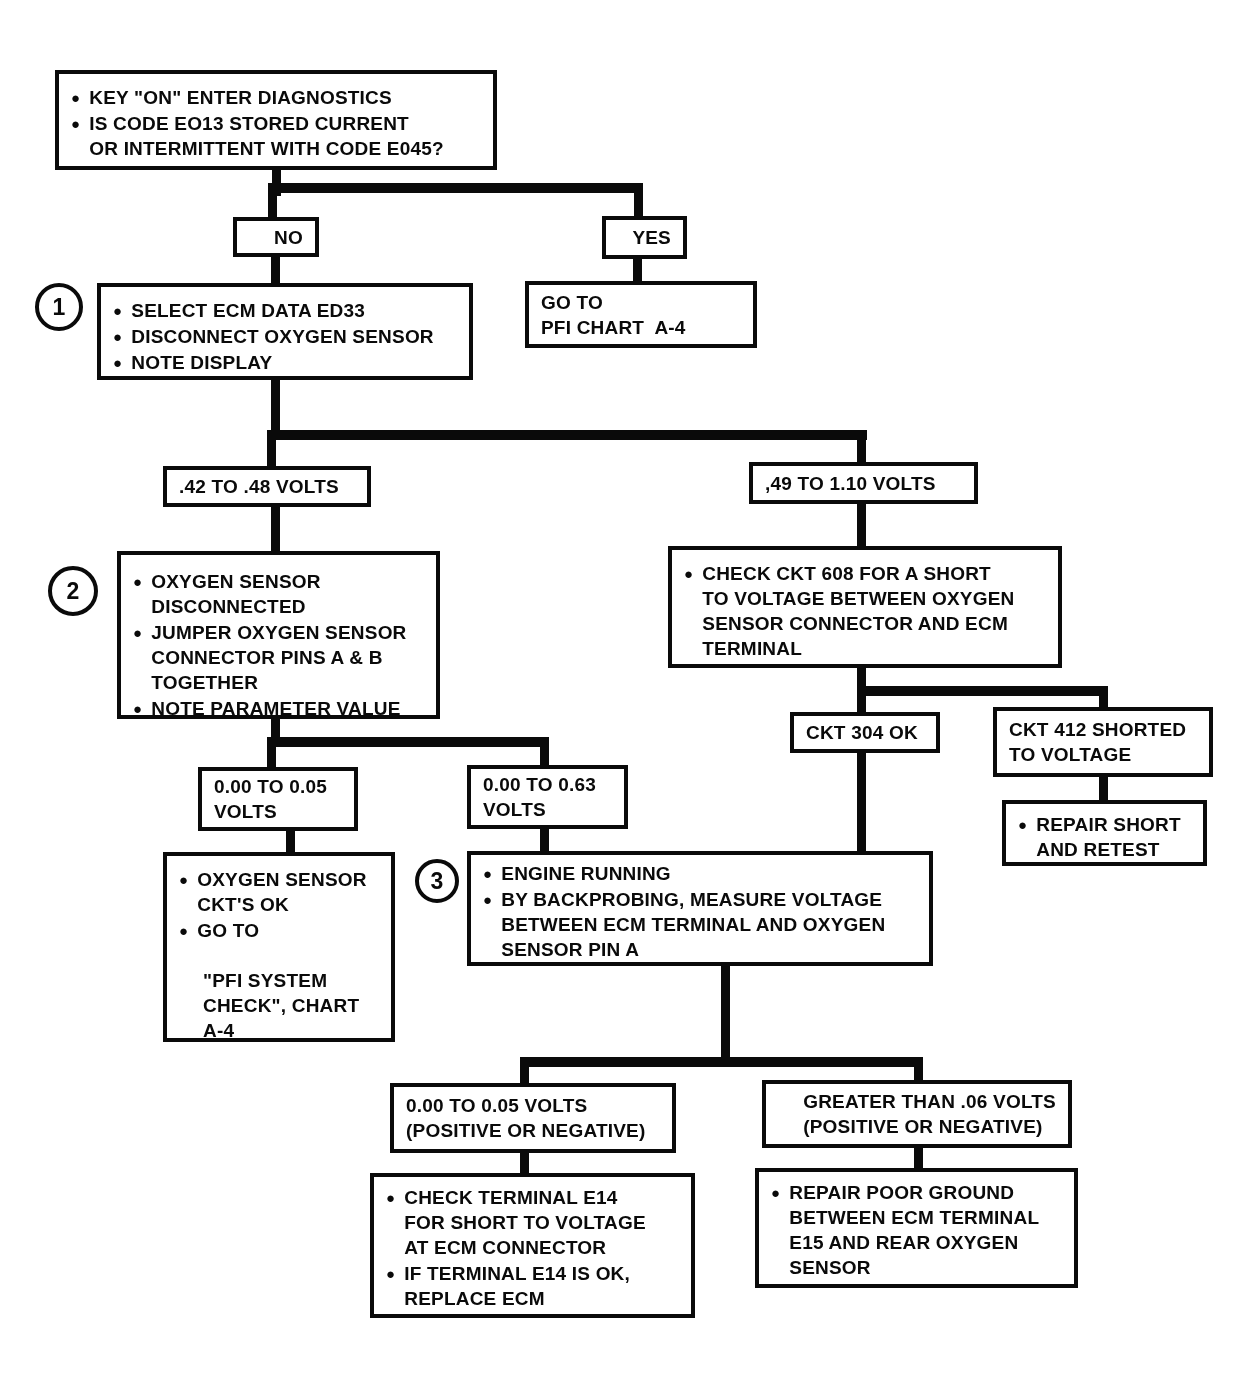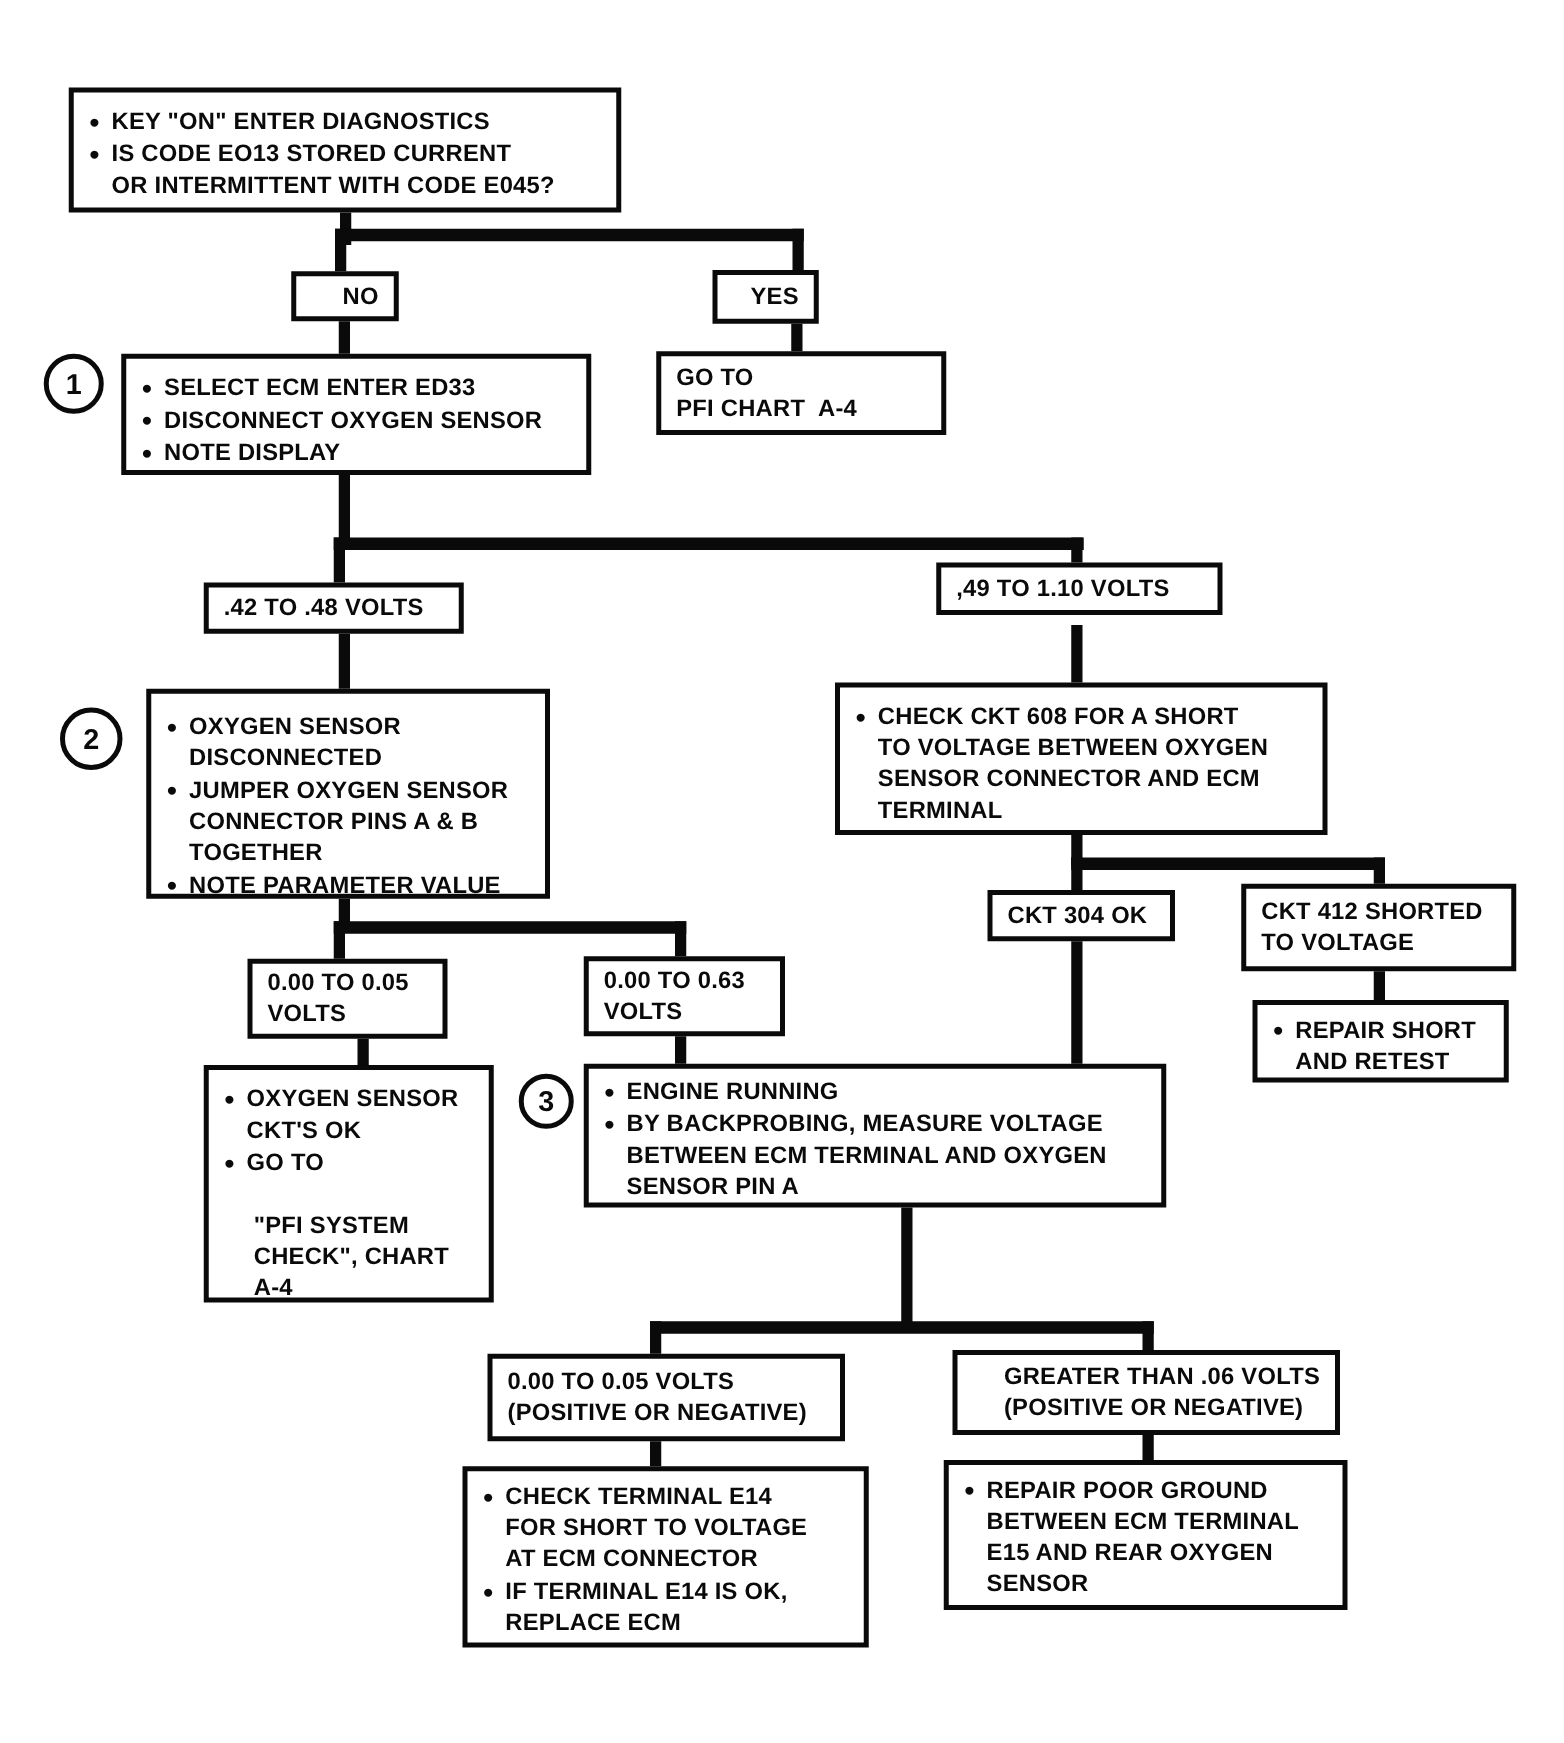--- a/index.html
+++ b/index.html
@@ -71,49 +71,49 @@
     <div class="li">
         <span class="b">●</span>
         <span class="t">IS CODE EO13 STORED CURRENT
 OR INTERMITTENT WITH CODE E045?</span>
       </div>
   </div>
 
   <div class="box label center" style="left:233px;top:217px;width:86px;height:40px;">
     <span class="t">NO</span>
   </div>
-  <div class="box label center" style="left:570px;top:216px;width:85px;height:43px;padding-left:40px;">
+  <div class="box label center" style="left:602px;top:216px;width:85px;height:43px;padding-left:40px;">
     <span class="t">YES</span>
   </div>
 
   <div class="badge" style="left:35px;top:283px;width:48px;height:48px;">1</div>
   <div class="box bullets" style="left:97px;top:283px;width:376px;height:97px;">
     <div class="li">
         <span class="b">●</span>
-        <span class="t">SELECT ECM ENTER ED33</span>
+        <span class="t">SELECT ECM DATA ED33</span>
       </div>
     <div class="li">
         <span class="b">●</span>
         <span class="t">DISCONNECT OXYGEN SENSOR</span>
       </div>
     <div class="li">
         <span class="b">●</span>
         <span class="t">NOTE DISPLAY</span>
       </div>
   </div>
 
   <div class="box label" style="left:525px;top:281px;width:232px;height:67px;">
     <span class="t">GO TO
 PFI CHART  A-4</span>
   </div>
 
   <div class="box label" style="left:163px;top:466px;width:208px;height:41px;">
     <span class="t">.42 TO .48 VOLTS</span>
   </div>
-  <div class="box label" style="left:749px;top:450px;width:229px;height:42px;">
+  <div class="box label" style="left:749px;top:462px;width:229px;height:42px;">
     <span class="t">,49 TO 1.10 VOLTS</span>
   </div>
 
   <div class="badge" style="left:48px;top:566px;width:50px;height:50px;">2</div>
   <div class="box bullets" style="left:117px;top:551px;width:323px;height:168px;padding-top:14px;">
     <div class="li">
         <span class="b">●</span>
         <span class="t">OXYGEN SENSOR
 DISCONNECTED</span>
       </div>

